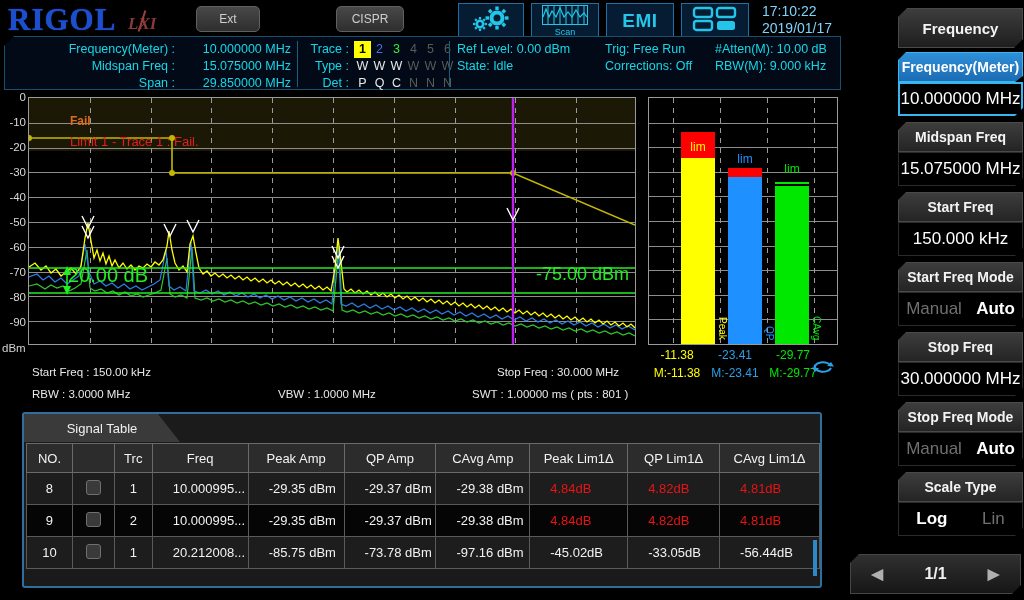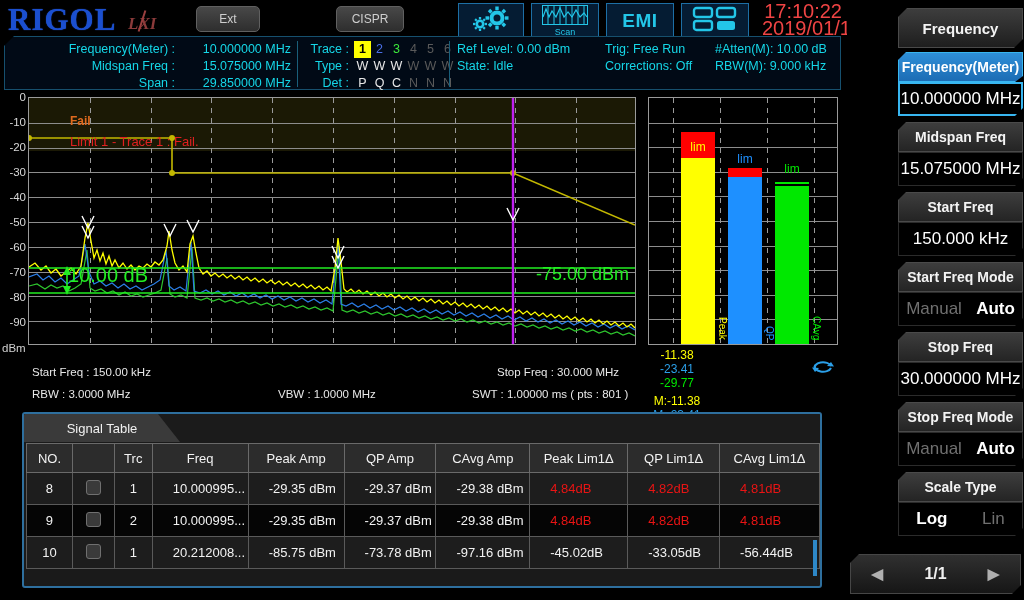--- a/index.html
+++ b/index.html
@@ -33,22 +33,22 @@
   .iconbtn { position: absolute; top: 3px; height: 36px;
              background: #051c33; border: 1px solid #1d6fa5; display: flex;
              align-items: center; justify-content: center; }
   .ib-gear { left: 458px; width: 66px; }
   .ib-scan { left: 531px; width: 68px; }
   .ib-emi  { left: 606px; width: 68px; }
   .ib-grid { left: 681px; width: 68px; }
   .emi-txt { color: #23c6e8; font-size: 19px; font-weight: bold; letter-spacing: .5px; }
   .scan-txt { color: #23c6e8; font-size: 9px; margin-top: -2px; }
 
-  .clock { position: absolute; left: 762px; top: 3px; width: 80px; text-align: right;
-           color: #ef4444; font-size: 20px; line-height: 17px; }
+  .clock { position: absolute; left: 762px; top: 3px; width: 80px; text-align: left;
+           color: #7dd3fc; font-size: 14px; line-height: 17px; }
 
   
   .infopanel { position: absolute; left: 4px; top: 36px; width: 837px; height: 54px;
                border: 1px solid #16506e; background: #010a16;
                clip-path: polygon(0 10px, 10px 0, 100% 0, 100% 100%, 0 100%); }
   .infocol { position: absolute; font-size: 12.5px; line-height: 17px; }
   .ic-lab { left: 10px; top: 4px; width: 160px; text-align: right; color: #15d7e8; }
   .ic-val { left: 176px; top: 4px; width: 110px; text-align: right; color: #15d7e8; }
   .vdiv { position: absolute; top: 4px; width: 1px; height: 46px; background: #1a5f7a; }
 
@@ -88,21 +88,21 @@
   .barpanel { position: absolute; left: 648px; top: 97px; width: 190px; height: 248px;
               background: #000; border: 1px solid #9a9a9a; }
   .bar { position: absolute; bottom: 0; width: 34px; }
   .bar-body { position: absolute; bottom: 0; width: 100%; }
   .bar-lim { position: absolute; width: 100%; background: #ff0000; }
   .bar-limtxt { position: absolute; width: 60px; text-align: center; font-size: 12px; }
   .bar-name { position: absolute; font-size: 10px; writing-mode: vertical-rl;
               bottom: 4px; }
   .barvals { position: absolute; left: 648px; top: 348px; width: 190px;
              font-size: 12px; }
-  .bv-row { display: flex; flex-direction: column; }
+  .bv-row { display: flex; }
   .bv-c { width: 58px; text-align: center; }
 
   
   .statusrow { position: absolute; font-size: 11.5px; color: #e8e8e8; }
 
   
   .sigwrap { position: absolute; left: 22px; top: 412px; width: 800px; height: 176px;
              border: 2px solid #2e6f9e; border-radius: 3px; background: #1a1a1a;
              overflow: hidden; }
   .sigtab { position: absolute; left: 0; top: 0; width: 156px; height: 28px;
@@ -406,21 +406,21 @@
         <polyline points="158,122 164,134 170,122"></polyline>
         <polyline points="303,148 309,160 315,148"></polyline>
         <polyline points="478,110 484,122 490,110"></polyline>
         <polyline points="303,158 309,170 315,158"></polyline>
       </g>
     </svg>
   </div>
 
   <div class="ann-fail">Fail</div>
   <div class="ann-limit">Limit 1 - Trace 1 : Fail.</div>
-  <div class="ann-10db">10.00 dB</div>
+  <div class="ann-10db">20.00 dB</div>
   <div class="ann-75">-75.00 dBm</div>
 
   <div class="barpanel">
     <div class="hline" style="top:24.6px;"></div>
     <div class="hline" style="top:49.2px;"></div>
     <div class="hline" style="top:73.8px;"></div>
     <div class="hline" style="top:98.4px;"></div>
     <div class="hline" style="top:123px;"></div>
     <div class="hline" style="top:147.6px;"></div>
     <div class="hline" style="top:172.2px;"></div>

